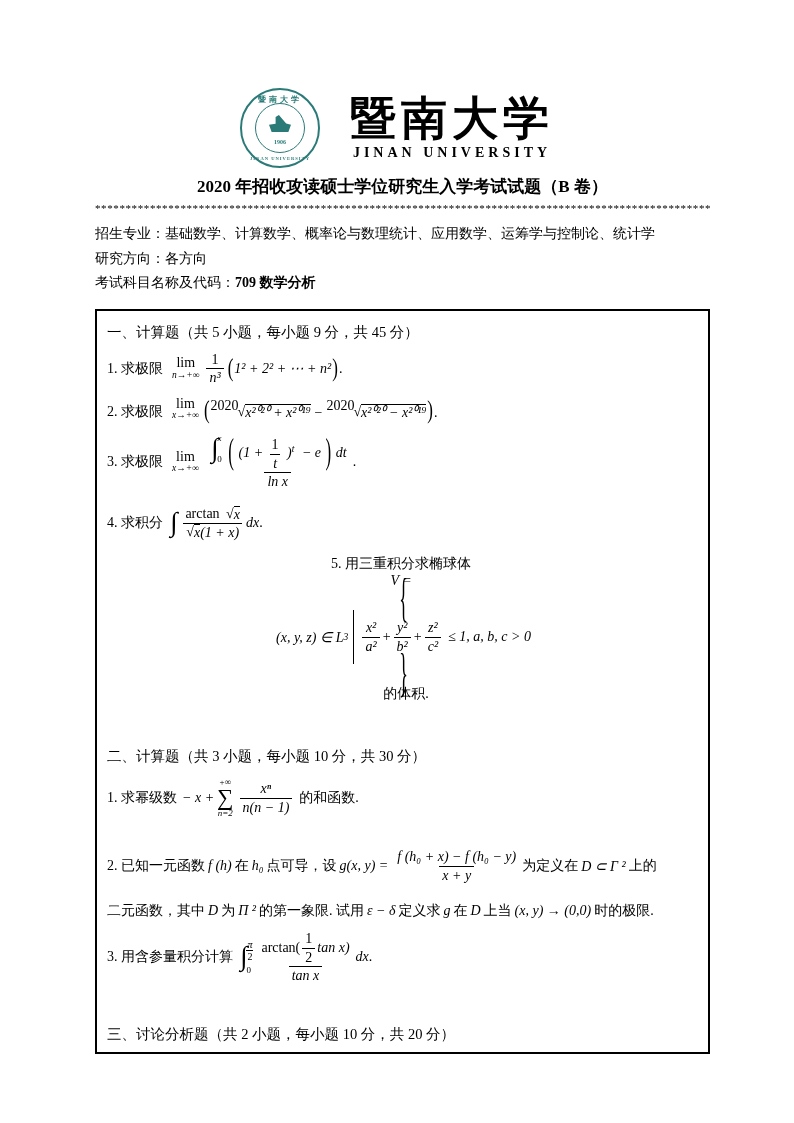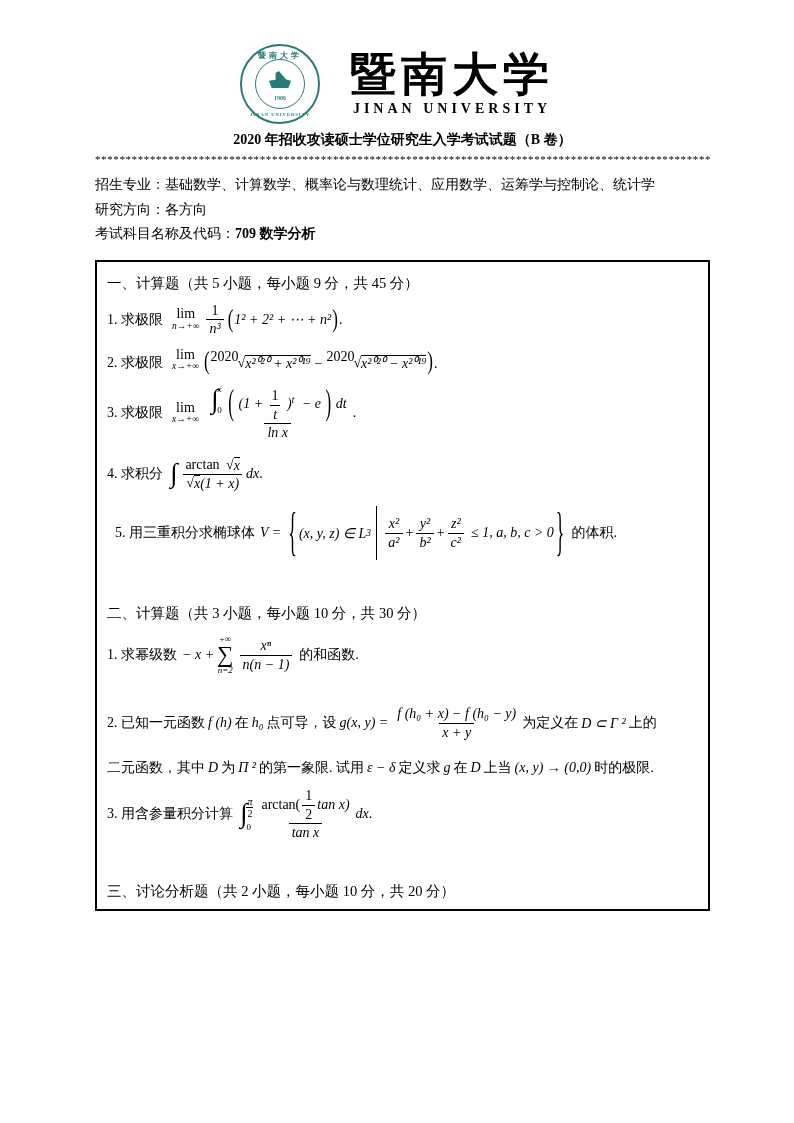--- a/index.html
+++ b/index.html
@@ -5,33 +5,33 @@
   * { margin:0; padding:0; box-sizing:border-box; }
   html,body { background:#e8e8e8; }
   .page {
     width:794px; height:1123px; margin:0 auto; background:#ffffff;
     font-family:"Liberation Serif","DejaVu Serif",serif; color:#000;
     position:relative; overflow:hidden;
   }
   .col { padding:0 84px 0 95px; }
 
   
-  .logo-row { display:flex; justify-content:center; align-items:center; gap:30px; padding-top:44px; }
+  .logo-row { display:flex; justify-content:center; align-items:center; gap:30px; padding-top:88px; }
   .seal { width:80px; height:80px; position:relative; flex:0 0 auto; }
   .seal-ring  { position:absolute; inset:0; border:2.5px solid #2a7b78; border-radius:50%; }
   .seal-inner { position:absolute; inset:15px; border:1.5px solid #2a7b78; border-radius:50%; }
   .seal-top    { position:absolute; top:6px; left:0; width:100%; text-align:center; font-size:8px; color:#2a7b78; letter-spacing:3px; font-weight:bold; }
   .seal-ship   { position:absolute; left:29px; top:27px; width:22px; height:17px; background:#2a7b78;
                  clip-path:polygon(45% 0%, 78% 50%, 100% 58%, 88% 100%, 12% 100%, 0% 58%, 30% 52%, 30% 12%); }
   .seal-year   { position:absolute; bottom:23px; left:0; width:100%; text-align:center; font-size:6px; color:#2a7b78; font-weight:bold; }
   .seal-bottom { position:absolute; bottom:7px; left:0; width:100%; text-align:center; font-size:4.6px; color:#2a7b78; letter-spacing:1px; font-weight:bold; }
   .logo-cn { font-size:46px; font-weight:bold; letter-spacing:5px; line-height:1.05; }
   .logo-en { font-size:14px; font-weight:bold; letter-spacing:4px; text-align:center; margin-top:2px; }
 
-  .doc-title { text-align:center; font-weight:bold; font-size:14px; margin-top:7px; }
+  .doc-title { text-align:center; font-weight:bold; font-size:17px; margin-top:7px; }
   .stars { font-size:11px; line-height:1; margin-top:5px; white-space:nowrap; overflow:hidden; letter-spacing:0.6px; }
 
   .meta { font-size:14px; margin-top:8px; line-height:1.75; }
   .meta .bold { font-weight:bold; }
 
   
   .main-box { border:2px solid #000; margin-top:13px; }
   .notice { font-size:13.5px; padding:6px 8px 5px 8px; border-bottom:3px solid #000; }
   .box-content { padding:8px 8px 6px 10px; font-size:14px; }
 
@@ -67,21 +67,21 @@
   .vbar { width:1.3px; background:#000; height:54px; margin:0 5px; }
   .setrow { display:inline-flex; align-items:center; }
 
   .spacer-lg { height:34px; }
   .spacer-md { height:22px; }
 
   .m-p1 { margin:9px 0 6px 0; }
   .m-p2 { margin:10px 0;align-items:flex-end; }
   .m-p3 { margin:12px 0; }
   .m-p4 { margin:14px 0; }
-  .m-p5 { margin:14px 0 6px 8px; }
+  .m-p5 { margin:14px 0 6px 0;flex-direction:column; }
   .m-s2p1 { margin:12px 0; }
   .m-s2p2 { margin:30px 0 0 0; }
   .m-s2p2b { margin:18px 0 8px 0; font-size:14px; }
   .m-s2p3 { margin:10px 0 14px 0; }
 
   
   .footer { display:flex; justify-content:space-between; align-items:baseline; margin-top:9px; font-size:13.5px; padding:0 40px 0 17px; }
   .footer .bold { font-weight:bold; }
 </style>
 </head>

